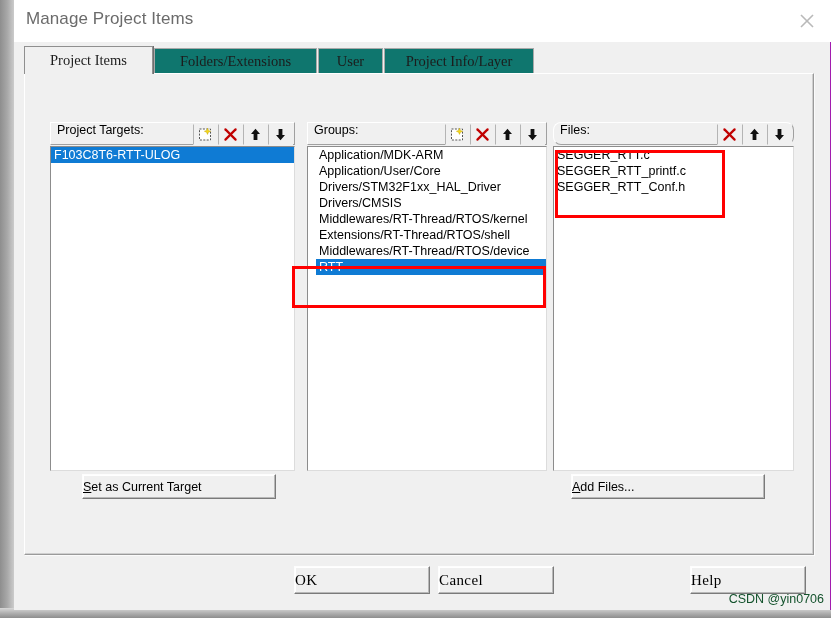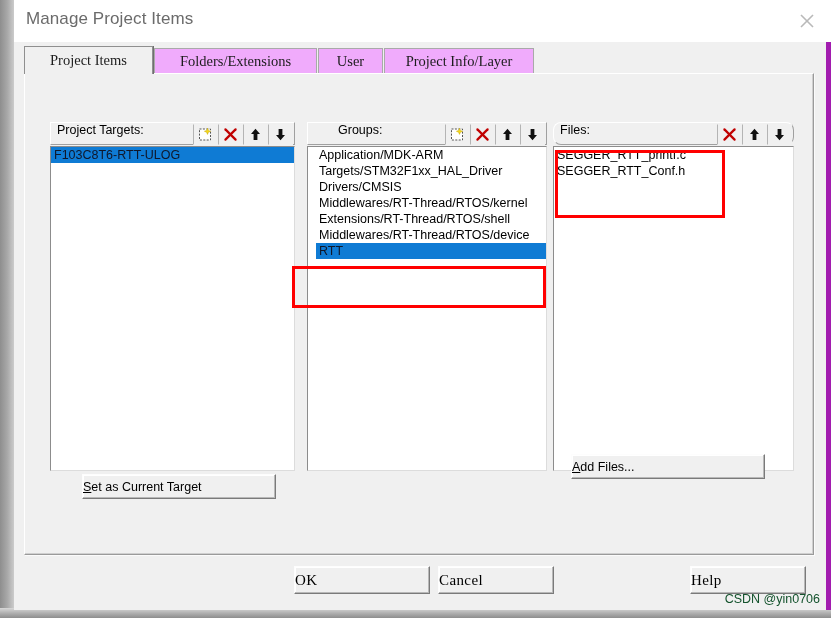--- a/index.html
+++ b/index.html
@@ -71,35 +71,35 @@
   .close-btn svg { display: block; }
 
   
   .dialog-body {
     position: absolute;
     left: 0; top: 42px;
     width: 817px;
     height: 568px;
     background: #f0f0f0;
     box-sizing: border-box;
-    border-right: 5px solid #a21caf;
+    border-right: 1px solid #a21caf;
   }
 
   
   .tabstrip {
     position: absolute;
     left: 10px; top: 6px;
     height: 26px;
   }
   .tab {
     position: absolute;
     top: 0;
     height: 25px;
     box-sizing: border-box;
-    background: #f0abfc;
+    background: #0f766e;
     border: 1px solid #a9a9a9;
     border-bottom: none;
     font-family: "Liberation Serif", serif;
     font-size: 14.5px;
     color: #1c1c1c;
     display: flex;
     align-items: center;
     justify-content: center;
     white-space: nowrap;
     cursor: default;
@@ -183,21 +183,21 @@
     line-height: 16px;
     font-size: 12.5px;
     color: #000;
     padding-left: 3px;
     white-space: nowrap;
     font-family: "Liberation Sans", sans-serif;
     cursor: default;
   }
   .list-item.selected {
     background: #0f7bd4;
-    color: #0f172a;
+    color: #ffffff;
   }
 
   
   .annot {
     position: absolute;
     border: 3px solid #ff0000;
     box-sizing: border-box;
     pointer-events: none;
     z-index: 30;
   }
@@ -307,21 +307,21 @@
             </div>
           </div>
 
           <div class="listbox" id="targets-list" style="width:245px; height:325px;">
               <div class="list-item selected">F103C8T6-RTT-ULOG</div>
             </div>
         </div>
 
         <div class="col" style="left:282px; top:48px; width:240px;">
 
-          <div class="panel-head" style="width:240px;padding-left:24px;">
+          <div class="panel-head" style="width:240px;">
             <span class="panel-head-label">Groups:</span>
             <div class="head-tools">
               <div class="tool-btn">
                 <svg width="15" height="15" viewBox="0 0 15 15">
                   <rect x="1.5" y="2" width="11" height="11" fill="#ffffff" stroke="#555" stroke-width="1" stroke-dasharray="2,1.4"></rect>
                   <path d="M9.5 1.2 L10.4 3.4 L12.6 4.3 L10.4 5.2 L9.5 7.4 L8.6 5.2 L6.4 4.3 L8.6 3.4 Z" fill="#f3d81e" stroke="#c9a800" stroke-width="0.5"></path>
                 </svg>
               </div>
               <div class="tool-btn">
                 <svg width="15" height="15" viewBox="0 0 15 15">
@@ -337,21 +337,22 @@
               <div class="tool-btn">
                 <svg width="15" height="15" viewBox="0 0 15 15">
                   <path d="M7.5 13.2 L3 8 L5.6 8 L5.6 2 L9.4 2 L9.4 8 L12 8 Z" fill="#111111"></path>
                 </svg>
               </div>
             </div>
           </div>
 
           <div class="listbox" id="groups-list" style="width:240px; height:325px;padding-left:8px;">
               <div class="list-item">Application/MDK-ARM</div>
-              <div class="list-item">Targets/STM32F1xx_HAL_Driver</div>
+              <div class="list-item">Application/User/Core</div>
+              <div class="list-item">Drivers/STM32F1xx_HAL_Driver</div>
               <div class="list-item">Drivers/CMSIS</div>
               <div class="list-item">Middlewares/RT-Thread/RTOS/kernel</div>
               <div class="list-item">Extensions/RT-Thread/RTOS/shell</div>
               <div class="list-item">Middlewares/RT-Thread/RTOS/device</div>
               <div class="list-item selected">RTT</div>
             </div>
         </div>
 
         <div class="col" style="left:528px; top:48px; width:241px;">
 
@@ -371,35 +372,36 @@
               </div>
               <div class="tool-btn">
                 <svg width="15" height="15" viewBox="0 0 15 15">
                   <path d="M7.5 13.2 L3 8 L5.6 8 L5.6 2 L9.4 2 L9.4 8 L12 8 Z" fill="#111111"></path>
                 </svg>
               </div>
             </div>
           </div>
 
           <div class="listbox" id="files-list" style="width:241px; height:325px;">
+              <div class="list-item">SEGGER_RTT.c</div>
               <div class="list-item">SEGGER_RTT_printf.c</div>
               <div class="list-item">SEGGER_RTT_Conf.h</div>
             </div>
         </div>
 
         <div class="annot" style="left:267px; top:192px; width:254px; height:42px;"></div>
         <div class="annot" style="left:530px; top:76px; width:170px; height:68px;"></div>
 
         <div class="btn" style="left:57px; top:400px; width:194px; height:25px;">
           <span>
             <u>S</u><span id="sct-rest">et as Current Target</span>
           </span>
         </div>
 
-        <div class="btn" style="left:546px; top:380px; width:194px; height:25px;">
+        <div class="btn" style="left:546px; top:400px; width:194px; height:25px;">
           <span>
             <u>A</u><span id="af-rest">dd Files...</span>
           </span>
         </div>
 
       </div>
 
       <div class="btn serif" style="left:280px; top:524px; width:136px; height:28px;">
         <span>OK</span>
       </div>

